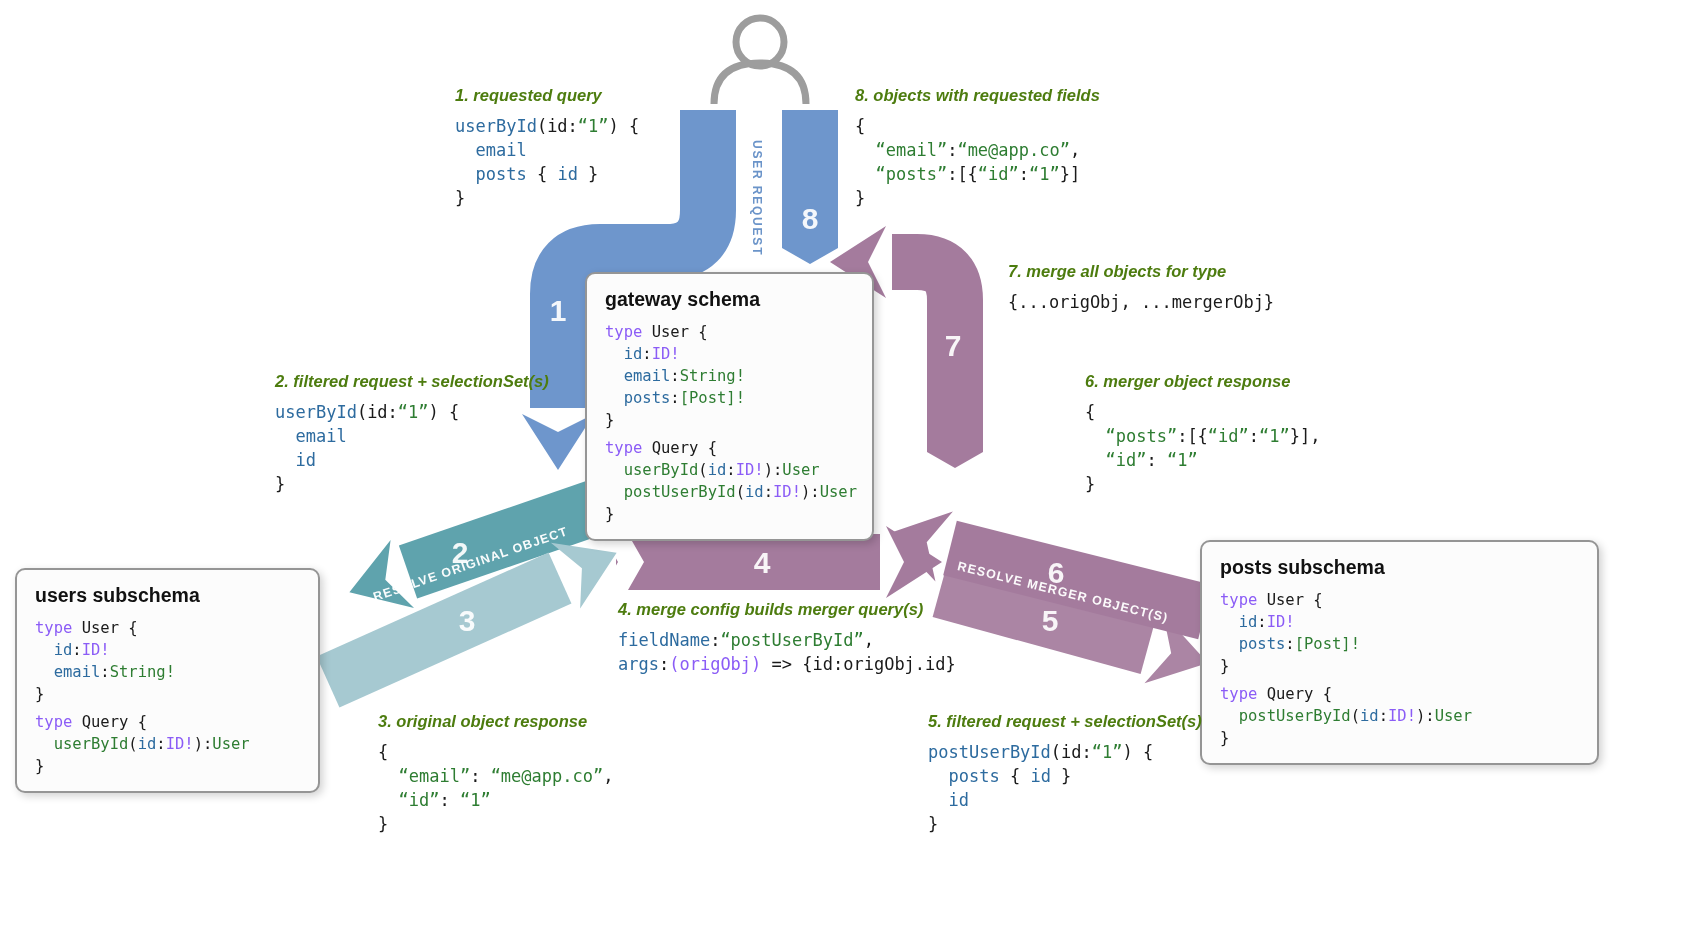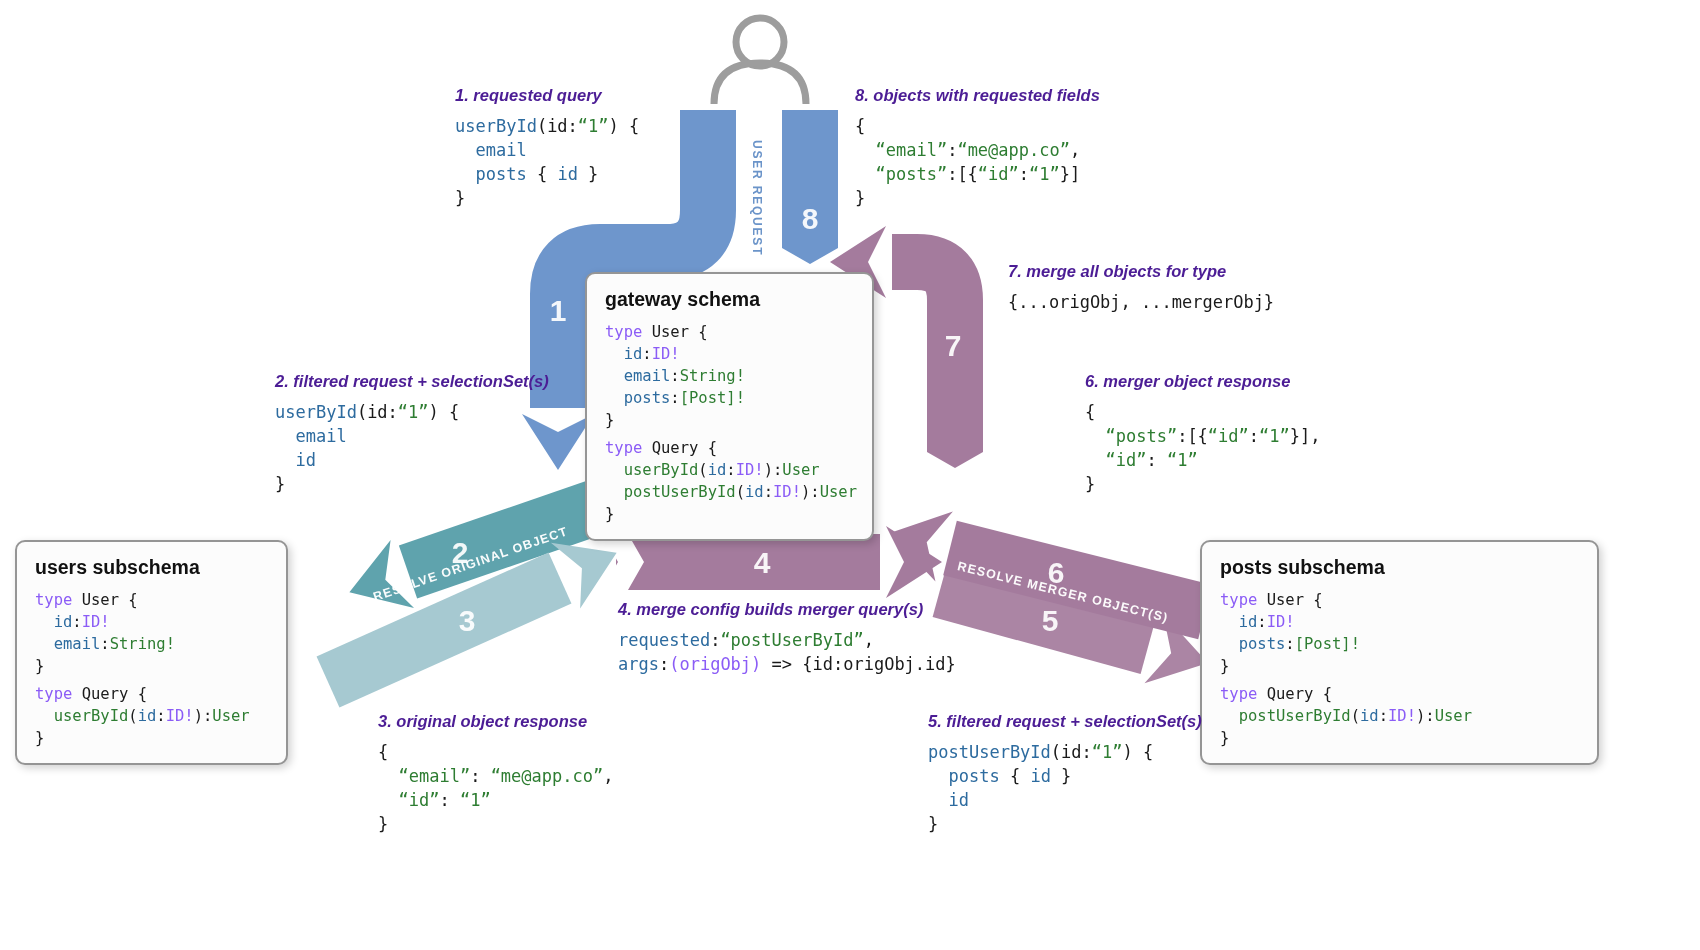--- a/index.html
+++ b/index.html
@@ -23,21 +23,21 @@
   .person  { stroke:#9d9d9d; stroke-width:7; fill:none; }
 
   
   .box { position:absolute; background:#fcfcfc; border:2px solid #959595; border-radius:10px;
          box-shadow:3px 3px 8px rgba(0,0,0,.18); padding:14px 18px; }
   .box-title { font-weight:700; font-size:19.5px; color:#111; margin-bottom:10px; }
   .box-code  { font-family:"DejaVu Sans Mono",monospace; font-size:15.5px; line-height:22px; }
 
   
   .ann { position:absolute; }
-  .ann-head { font-style:italic; font-size:16.5px; color:#4c1d95; margin-bottom:9px; }
+  .ann-head { font-style:italic; font-size:16.5px; color:#4d7c0f; margin-bottom:9px; }
   .ann-head .num { font-weight:700; }
   .ann-head .lbl { font-weight:700; }
   .ann-code { font-family:"DejaVu Sans Mono",monospace; font-size:17px; line-height:24px; }
 
   .code-line { white-space:pre; }
   .code-line.gap { margin-top:6px; }
   .c-p { color:#1a1a1a; }
   .c-k { color:#8b5cf6; }
   .c-b { color:#2d6b9f; }
   .c-g { color:#2e7d32; }
@@ -116,21 +116,21 @@
         <div class="code-line"><span class="c-p">  </span><span class="c-b">email</span><span class="c-p">:</span><span class="c-g">String!</span></div>
         <div class="code-line"><span class="c-p">  </span><span class="c-b">posts</span><span class="c-p">:</span><span class="c-g">[Post]!</span></div>
         <div class="code-line"><span class="c-p">}</span></div>
         <div class="code-line gap"><span class="c-k">type</span><span class="c-p"> Query {</span></div>
         <div class="code-line"><span class="c-p">  </span><span class="c-g">userById</span><span class="c-p">(</span><span class="c-b">id</span><span class="c-p">:</span><span class="c-k">ID!</span><span class="c-p">):</span><span class="c-g">User</span></div>
         <div class="code-line"><span class="c-p">  </span><span class="c-g">postUserById</span><span class="c-p">(</span><span class="c-b">id</span><span class="c-p">:</span><span class="c-k">ID!</span><span class="c-p">):</span><span class="c-g">User</span></div>
         <div class="code-line"><span class="c-p">}</span></div>
       </div>
   </div>
 
-  <div class="box" style="left:15px; top:540px; width:273px;">
+  <div class="box" style="left:15px; top:568px; width:305px;">
     <div class="box-title">users subschema</div>
     <div class="box-code">
         <div class="code-line"><span class="c-k">type</span><span class="c-p"> User {</span></div>
         <div class="code-line"><span class="c-p">  </span><span class="c-b">id</span><span class="c-p">:</span><span class="c-k">ID!</span></div>
         <div class="code-line"><span class="c-p">  </span><span class="c-b">email</span><span class="c-p">:</span><span class="c-g">String!</span></div>
         <div class="code-line"><span class="c-p">}</span></div>
         <div class="code-line gap"><span class="c-k">type</span><span class="c-p"> Query {</span></div>
         <div class="code-line"><span class="c-p">  </span><span class="c-g">userById</span><span class="c-p">(</span><span class="c-b">id</span><span class="c-p">:</span><span class="c-k">ID!</span><span class="c-p">):</span><span class="c-g">User</span></div>
         <div class="code-line"><span class="c-p">}</span></div>
       </div>
@@ -192,21 +192,21 @@
         <div class="code-line"><span class="c-p">{</span></div>
         <div class="code-line"><span class="c-p">  </span><span class="c-g">“posts”</span><span class="c-p">:[{</span><span class="c-g">“id”</span><span class="c-p">:</span><span class="c-g">“1”</span><span class="c-p">}],</span></div>
         <div class="code-line"><span class="c-p">  </span><span class="c-g">“id”</span><span class="c-p">: </span><span class="c-g">“1”</span></div>
         <div class="code-line"><span class="c-p">}</span></div>
       </div>
   </div>
 
   <div class="ann" style="left:618px; top:600px;">
     <div class="ann-head"><span class="num">4.</span> <span class="lbl">merge config builds merger query(s)</span></div>
     <div class="ann-code">
-        <div class="code-line"><span class="c-b">requested</span><span class="c-p">:</span><span class="c-g">“postUserById”</span><span class="c-p">,</span></div>
+        <div class="code-line"><span class="c-b">fieldName</span><span class="c-p">:</span><span class="c-g">“postUserById”</span><span class="c-p">,</span></div>
         <div class="code-line"><span class="c-b">args</span><span class="c-p">:</span><span class="c-k">(origObj)</span><span class="c-p"> =&gt; {id:origObj.id}</span></div>
       </div>
   </div>
 
   <div class="ann" style="left:378px; top:712px;">
     <div class="ann-head"><span class="num">3.</span> <span class="lbl">original object response</span></div>
     <div class="ann-code">
         <div class="code-line"><span class="c-p">{</span></div>
         <div class="code-line"><span class="c-p">  </span><span class="c-g">“email”</span><span class="c-p">: </span><span class="c-g">“me@app.co”</span><span class="c-p">,</span></div>
         <div class="code-line"><span class="c-p">  </span><span class="c-g">“id”</span><span class="c-p">: </span><span class="c-g">“1”</span></div>

